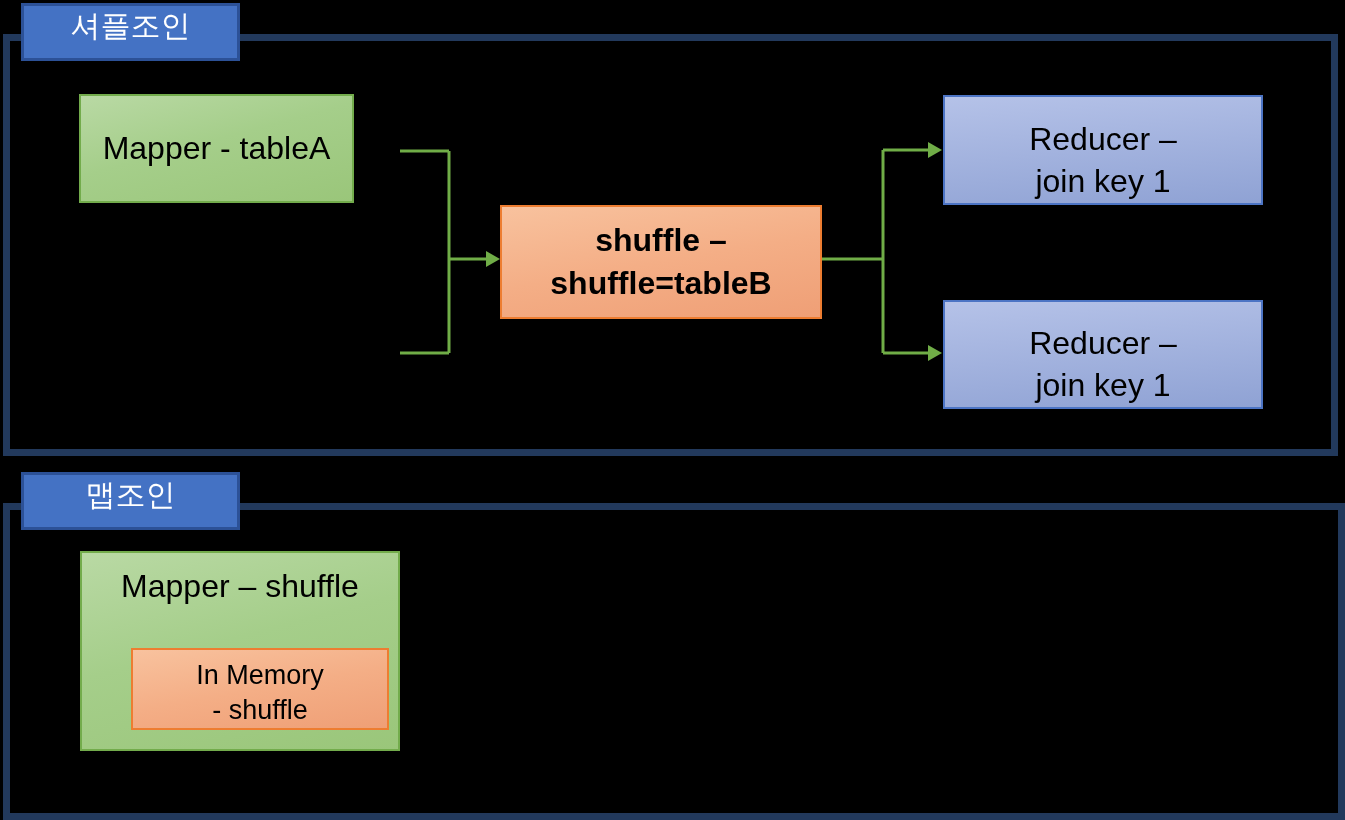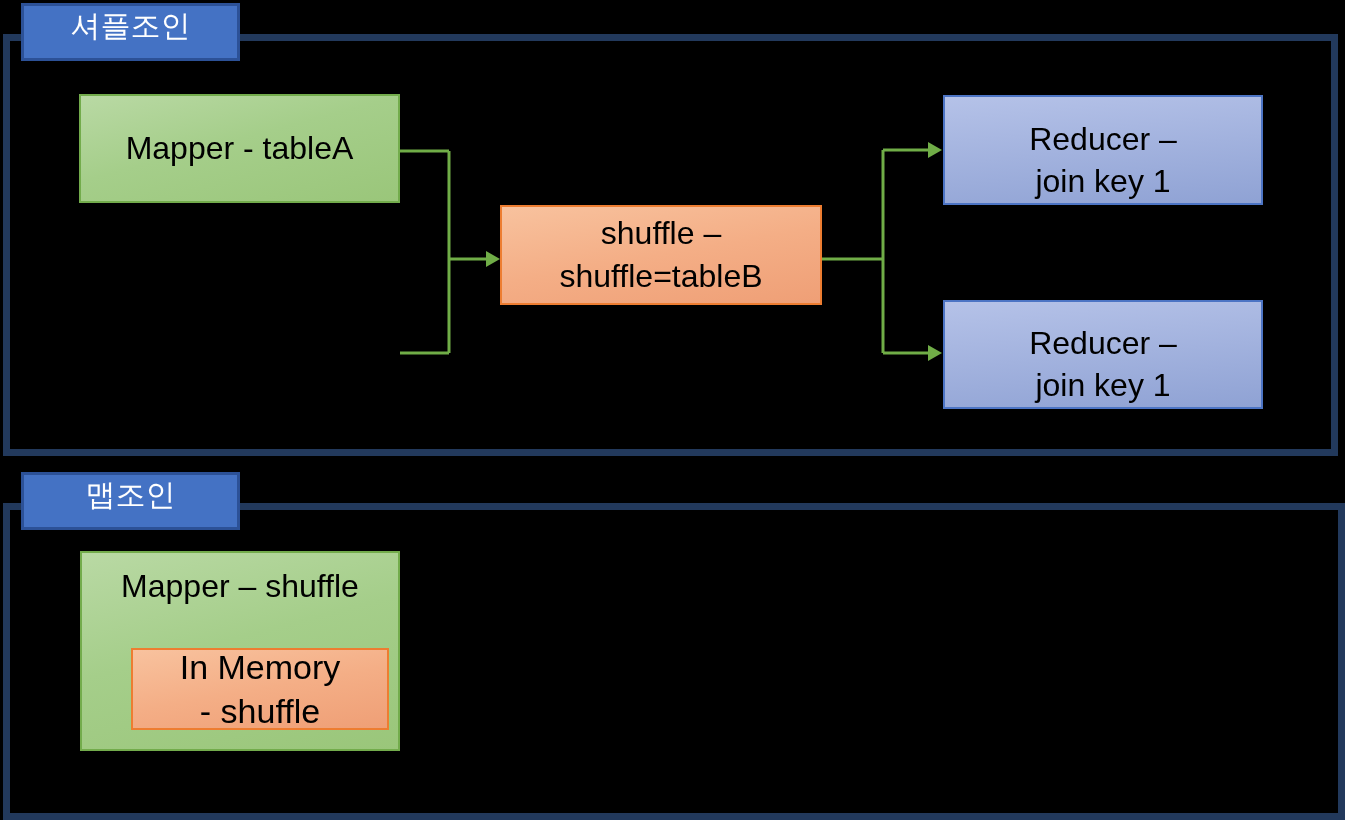--- a/index.html
+++ b/index.html
@@ -57,32 +57,32 @@
   }
   .node-orange {
     background: linear-gradient(170deg, #F8C29E 0%, #F4AE86 50%, #EF9F76 100%);
     border: 2px solid #ED7D31;
   }
   .node-blue {
     background: linear-gradient(175deg, #B5C2E8 0%, #A2B2DE 50%, #8FA2D4 100%);
     border: 2px solid #4C74C4;
     justify-content: flex-end;
   }
-  #node-mapper-a  { left: 79px;  top: 94px;  width: 321px; height: 109px; }
+  #node-mapper-a  { left: 79px;  top: 94px;  width: 275px; height: 109px; }
   #node-mapper-b  { left: 79px;  top: 299px; width: 320px; height: 109px; }
-  #node-shuffle   { left: 500px; top: 205px; width: 322px; height: 100px; }
+  #node-shuffle   { left: 500px; top: 205px; width: 322px; height: 114px; font-weight: bold; }
   #node-reducer-1 { left: 943px; top: 95px;  width: 320px; height: 110px; }
   #node-reducer-2 { left: 943px; top: 300px; width: 320px; height: 109px; }
   #node-map-mapper-a {
     left: 80px; top: 551px; width: 320px; height: 200px;
     justify-content: flex-start; padding-top: 12px;
   }
   #node-in-memory {
     left: 131px; top: 648px; width: 258px; height: 82px;
-    font-size: 34px; line-height: 1.3;
+    font-size: 27px; line-height: 1.3; justify-content: flex-end;
   }
 
   #connectors {
     position: absolute;
     left: 0; top: 0;
     width: 1345px; height: 820px;
     z-index: 1;
     pointer-events: none;
   }
 </style>

